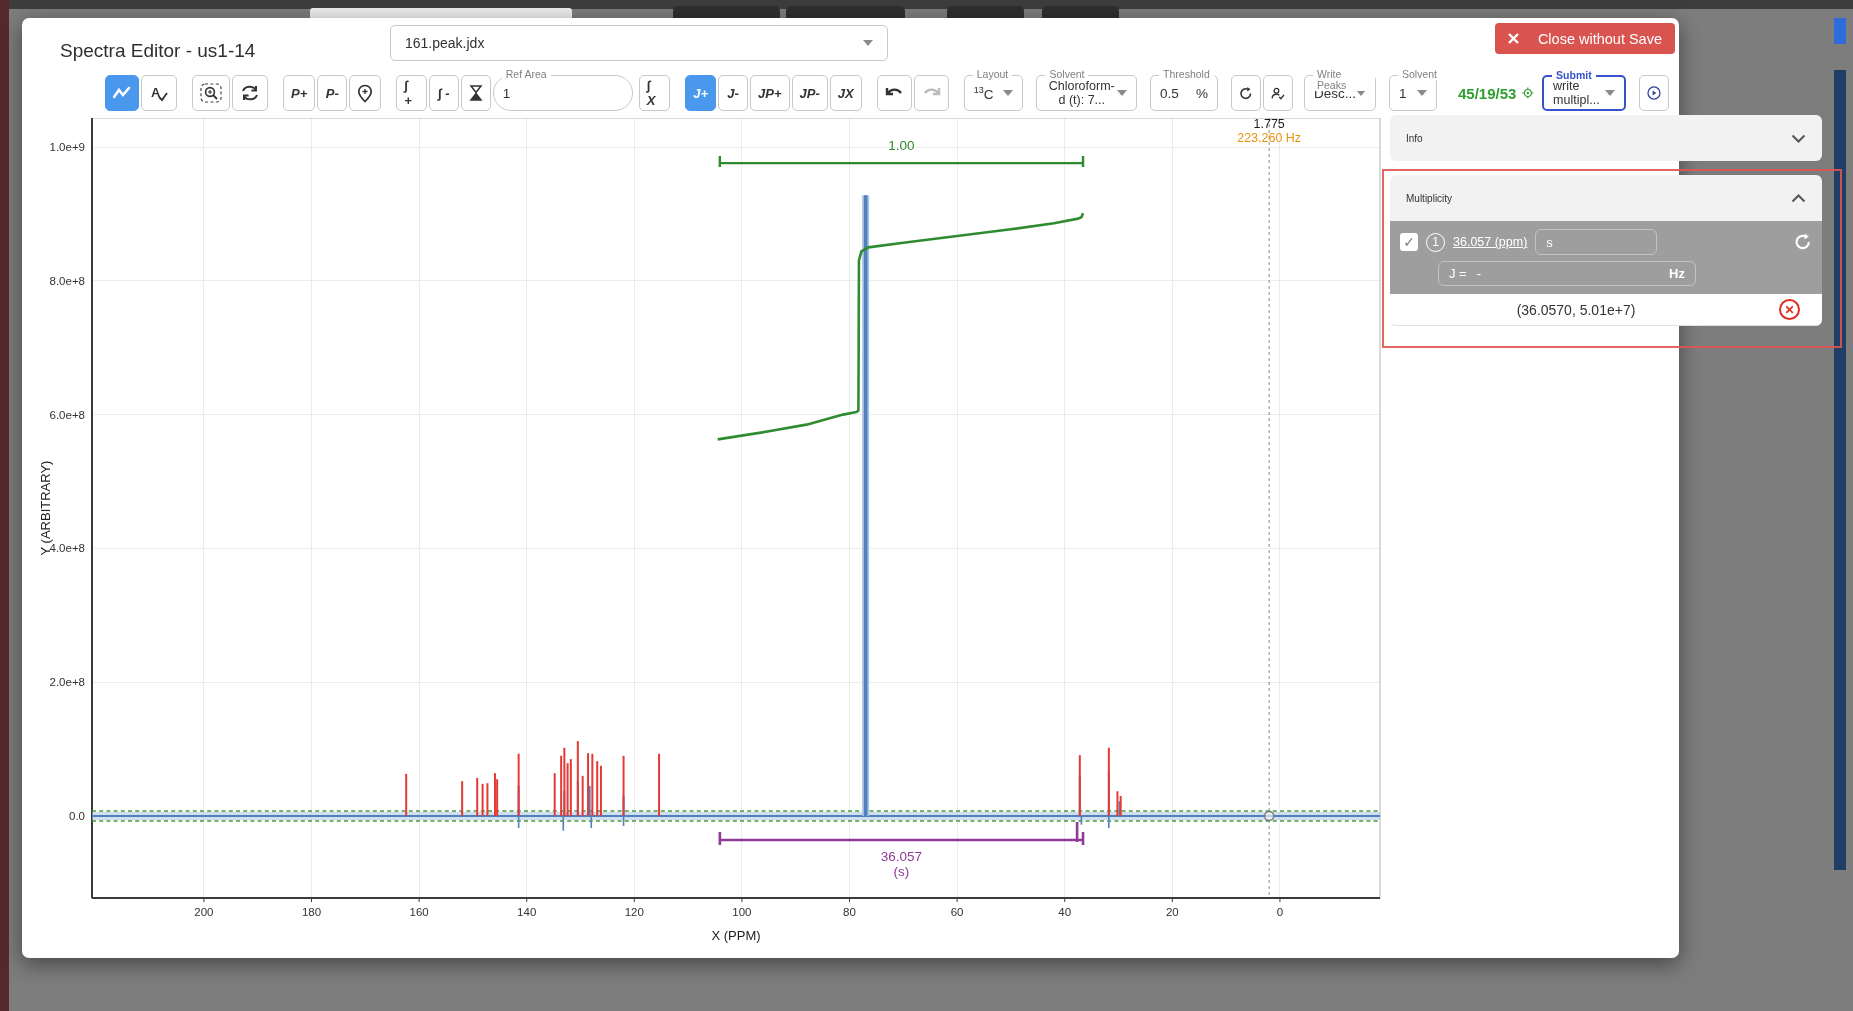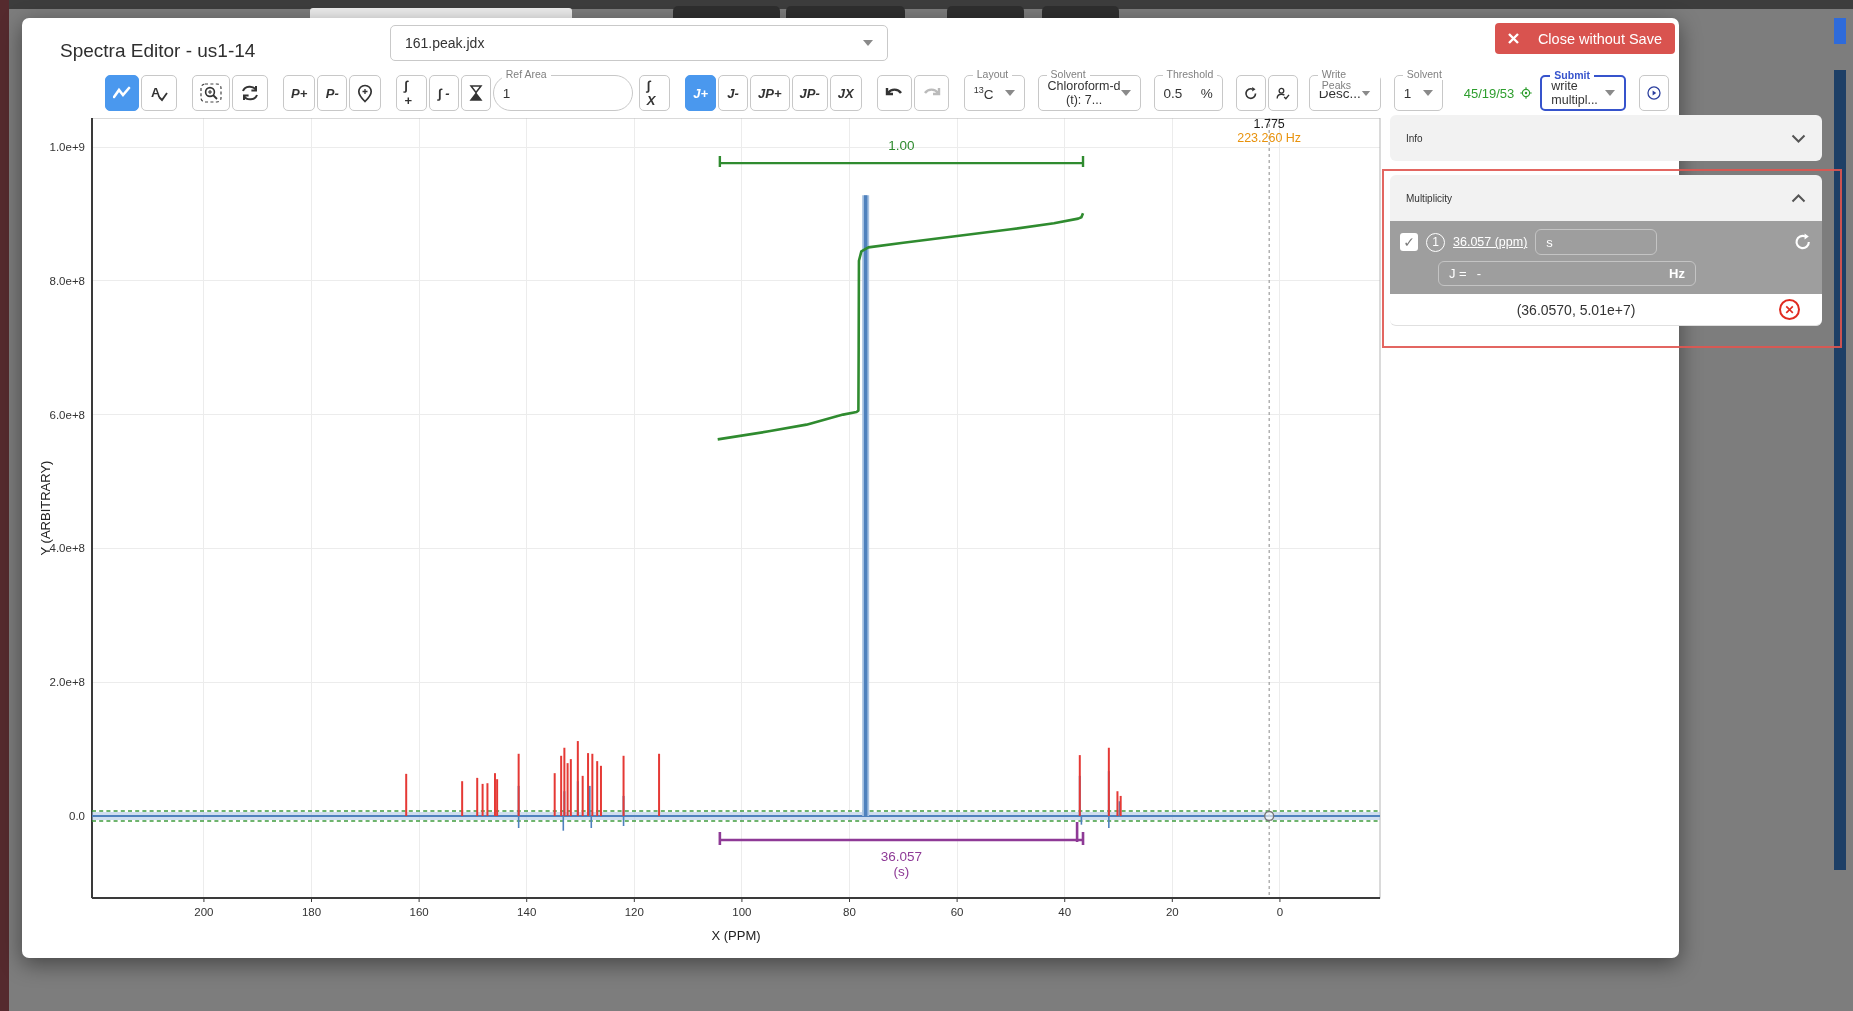--- a/index.html
+++ b/index.html
@@ -42,21 +42,21 @@
 
   .fieldbox { position:relative; height:36px; border:1px solid #c8c8c8; border-radius:5px; background:#fff;
     display:flex; align-items:center; padding:0 9px; font-size:13.5px; color:#333; margin-right:13px; }
   .fieldbox .flabel { position:absolute; top:-7px; left:8px; font-size:10.5px; font-style:normal;
     color:#808080; background:#fff; padding:0 4px; line-height:11px; }
   .fieldbox .caret { margin-left:auto; }
   .caret { width:0; height:0; border-left:5px solid transparent; border-right:5px solid transparent;
     border-top:6px solid #8a8a8a; display:inline-block; }
   .fieldbox.submit { border:2px solid #3653cc; }
   .fieldbox.submit .flabel { color:#3653cc; font-weight:bold; }
-  .counter { color:#2e9e2e; font-size:13px; margin:0 6px 0 8px; font-weight:normal; }
+  .counter { color:#2e9e2e; font-size:15px; margin:0 6px 0 8px; font-weight:bold; }
   .push-right { margin-left:auto; }
   sup.iso { font-size:9px; vertical-align:super; }
 
   
   .chart-wrap { position:absolute; left:18px; top:100px; width:1342px; height:838px; }
   svg text { font-family:"Liberation Sans", sans-serif; }
 
   
   .panel { position:absolute; left:1368px; top:97px; width:432px; }
   .acc-bar { height:46px; background:#f2f2f2; border-radius:6px 6px 0 0; display:flex; align-items:center;

